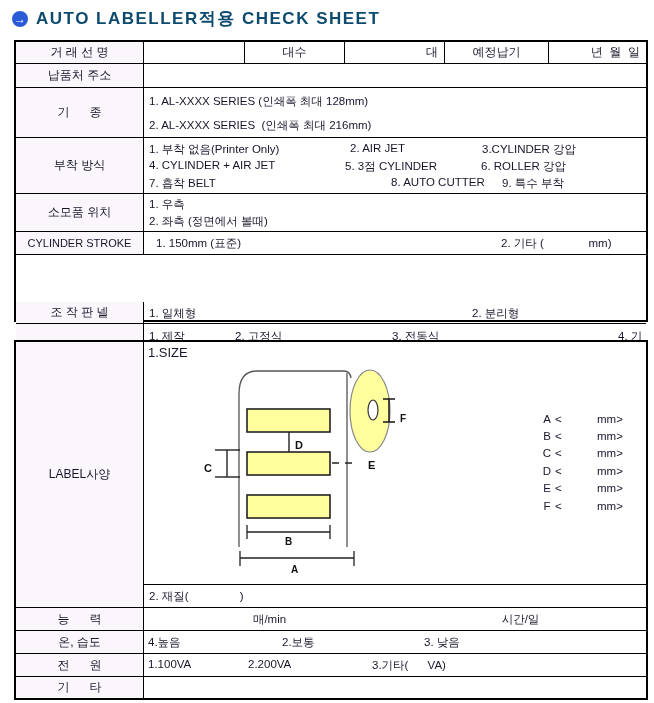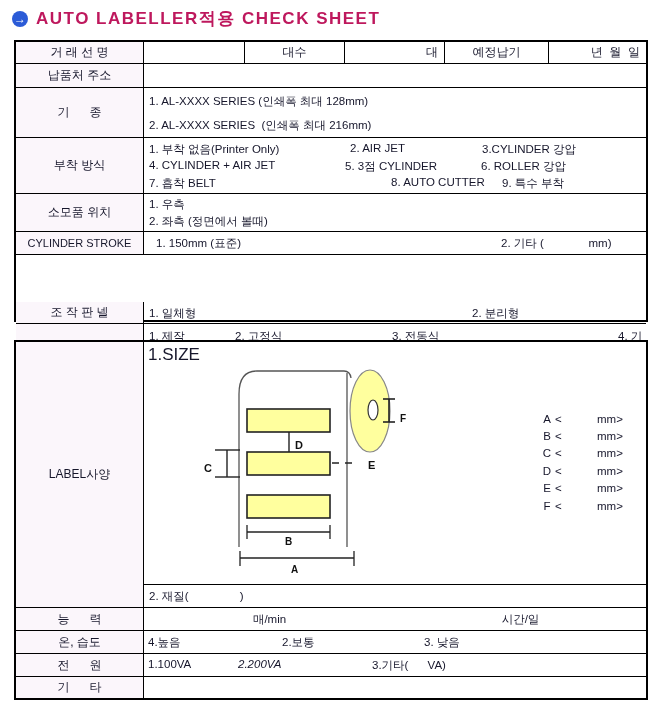--- a/index.html
+++ b/index.html
@@ -7,21 +7,21 @@
   .page {
     position:relative; width:654px; height:703px; background:#ffffff;
     font-family:"Liberation Sans","DejaVu Sans",sans-serif; color:#16162b;
   }
   .titlebar { position:absolute; left:12px; top:7px; display:flex; align-items:center; gap:8px; }
   .icon-circle {
     width:16px; height:16px; border-radius:50%; background:#2b5bd7; color:#fff;
     display:flex; align-items:center; justify-content:center;
     font-size:12px; font-weight:bold; line-height:1;
   }
-  .page-title { font-size:17px; font-weight:bold; color:#be185d; letter-spacing:1.5px; white-space:pre; }
+  .page-title { font-size:17px; font-weight:bold; color:#0c4a6e; letter-spacing:1.5px; white-space:pre; }
 
   .tbl { position:absolute; left:14px; width:634px; border:2px solid #000; background:#fff; }
   .t1 { top:40px;  height:282px; }
   .t2 { top:340px; height:360px; }
 
   .row { display:flex; border-bottom:1px solid #000; position:relative; }
   .row.last { border-bottom:none; }
 
   .lbl {
     flex:0 0 128px; width:128px; border-right:1px solid #000; background:#fbf6fb;
@@ -38,21 +38,21 @@
     font-size:12px; white-space:pre;
   }
   .hcell.lastc { border-right:none; }
   .hcell.right { justify-content:flex-end; padding-right:6px; }
 
   .halves { display:flex; width:100%; }
   .halves > div { flex:1 1 50%; display:flex; align-items:center; justify-content:center; font-size:11.5px; }
 
   .subrow-size { position:relative; height:243px; border-bottom:1px solid #000; }
   .subrow-mat  { position:relative; height:22px; }
-  .size-title { position:absolute; left:4px; top:3px; font-size:17px; }
+  .size-title { position:absolute; left:4px; top:3px; font-size:13px; }
   .diagram-svg { position:absolute; left:0; top:0; }
 
   .dim-list { position:absolute; left:395px; top:68px; }
   .dim-row { display:flex; align-items:center; height:17.4px; font-size:11.5px; }
   .dim-letter { width:16px; text-align:center; }
   .dim-open { width:42px; }
   .dim-unit { width:34px; }
 </style>
 </head>
 <body>
@@ -242,21 +242,21 @@
         <span class="abs" style="left:4px;   top:4px;">4.높음</span>
         <span class="abs" style="left:138px; top:4px;">2.보통</span>
         <span class="abs" style="left:280px; top:4px;">3. 낮음</span>
       </div>
     </div>
 
     <div class="row" style="height:23px;">
       <div class="lbl">전      원</div>
       <div class="content">
         <span class="abs" style="left:4px;   top:4px;">1.100VA</span>
-        <span class="abs" style="left:94px; top:4px;font-style:italic;">2.200VA</span>
+        <span class="abs" style="left:104px; top:4px;">2.200VA</span>
         <span class="abs" style="left:228px; top:4px;">3.기타(      VA)</span>
       </div>
     </div>
 
     <div class="row last" style="height:21px;">
       <div class="lbl">기      타</div>
       <div class="content"></div>
     </div>
   </div>
 </div>

